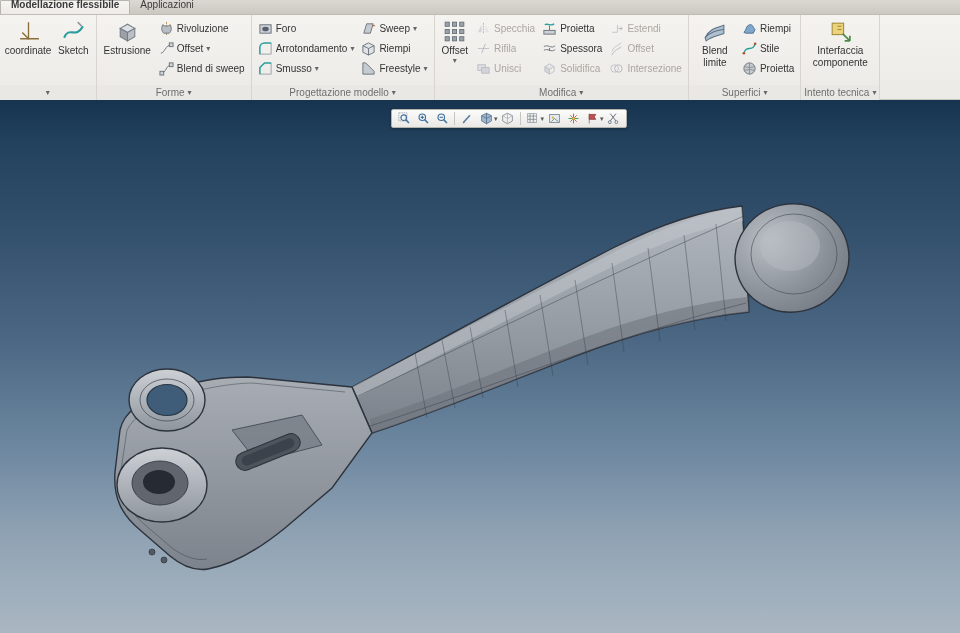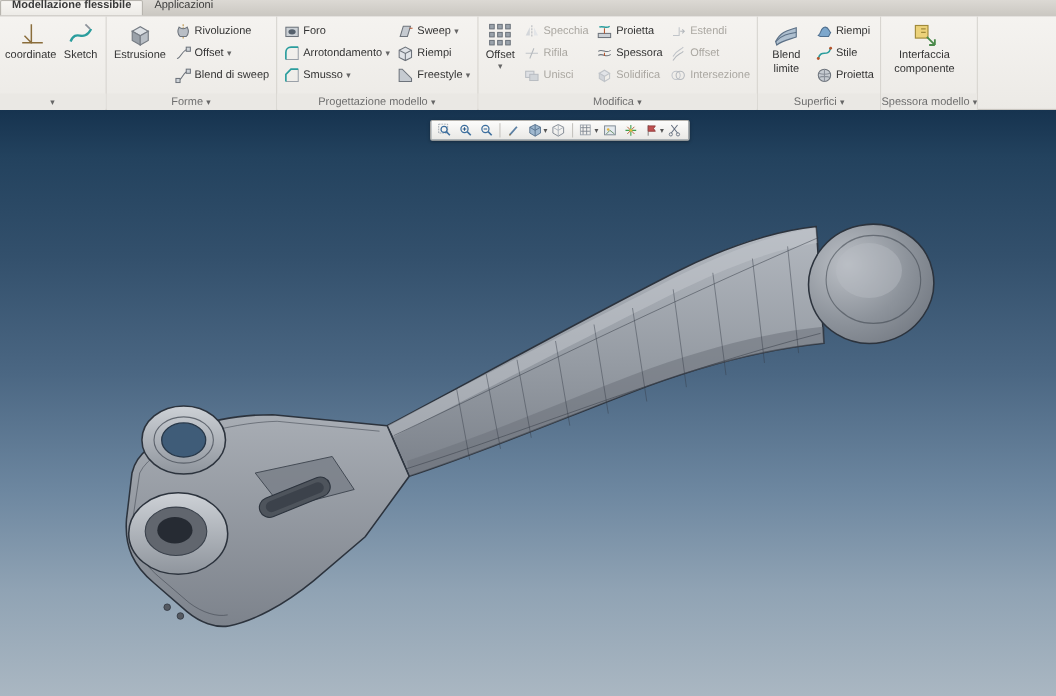--- a/index.html
+++ b/index.html
@@ -375,21 +375,21 @@
             <svg viewBox="0 0 24 24">
                 <rect x="4" y="4" width="11" height="11" fill="#ecd27a" stroke="#a08a3a"></rect>
                 <path d="M9 7 H13 M9 10 H13" stroke="#a08a3a"></path>
                 <path d="M14 14 L21 21 M21 21 H16 M21 21 V16" stroke="#4a8a4a" stroke-width="1.6" fill="none"></path>
               </svg>
           </span>
           <span class="blbl w62">Interfaccia componente</span>
         </div>
       </div>
       <div class="glabel">
-        <span>Spessora modello</span>
+        <span>Intento tecnica</span>
         <span class="arr">▾</span>
       </div>
     </div>
 
     <div style="flex:1"></div>
   </div>
 
   <div class="viewport">
 
     <div class="gtb">

